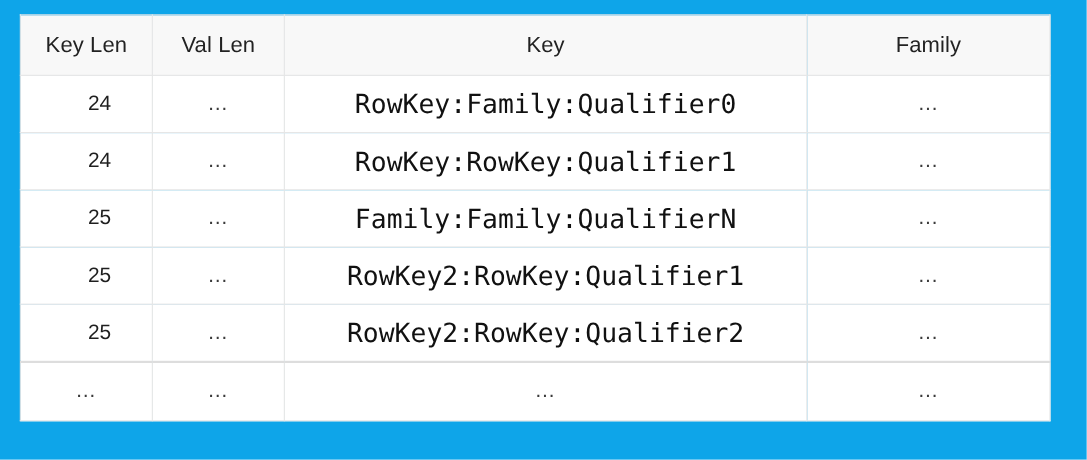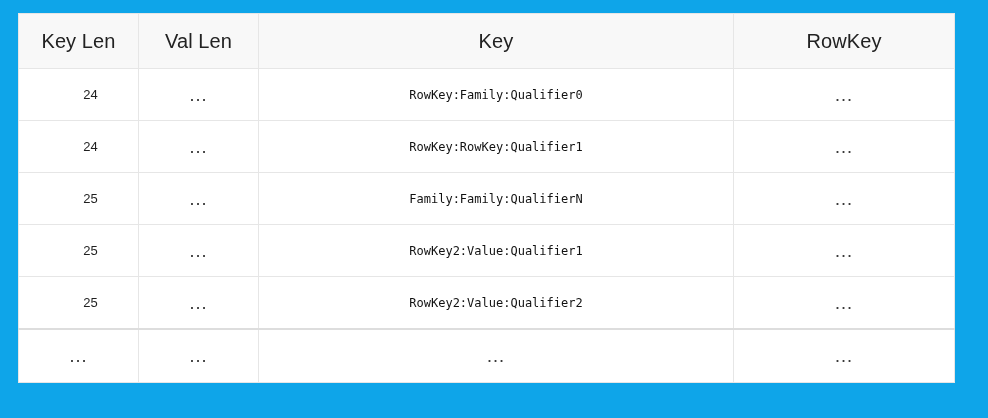--- a/index.html
+++ b/index.html
@@ -57,28 +57,28 @@
 
   .kv-table tbody td {
     background: #ffffff;
     height: 51px;
     font-size: 19px;
     font-weight: 400;
   }
 
   .kv-table tbody td.num {
     font-family: "Liberation Sans", sans-serif;
-    font-size: 13px;
+    font-size: 19px;
     color: #1f1f1f;
     padding-left: 24px;
   }
 
   .kv-table tbody td.mono {
     font-family: "DejaVu Sans Mono", monospace;
-    font-size: 12px;
+    font-size: 24px;
     color: #111111;
     letter-spacing: 0px;
   }
 
   .kv-table tbody td.ell {
     font-family: "Liberation Sans", sans-serif;
     font-size: 19px;
     color: #3a3a3a;
     letter-spacing: 1px;
   }
@@ -99,21 +99,21 @@
       <col class="c-keylen">
       <col class="c-vallen">
       <col class="c-key">
       <col class="c-value">
     </colgroup>
     <thead>
       <tr>
         <th>Key Len</th>
         <th>Val Len</th>
         <th>Key</th>
-        <th>RowKey</th>
+        <th>Family</th>
       </tr>
     </thead>
     <tbody>
       <tr>
         <td class="num">24</td>
         <td class="ell">…</td>
         <td class="mono">RowKey:Family:Qualifier0</td>
         <td class="ell">…</td>
       </tr>
       <tr>
@@ -124,27 +124,27 @@
       </tr>
       <tr>
         <td class="num">25</td>
         <td class="ell">…</td>
         <td class="mono">Family:Family:QualifierN</td>
         <td class="ell">…</td>
       </tr>
       <tr>
         <td class="num">25</td>
         <td class="ell">…</td>
-        <td class="mono">RowKey2:Value:Qualifier1</td>
+        <td class="mono">RowKey2:RowKey:Qualifier1</td>
         <td class="ell">…</td>
       </tr>
       <tr>
         <td class="num">25</td>
         <td class="ell">…</td>
-        <td class="mono">RowKey2:Value:Qualifier2</td>
+        <td class="mono">RowKey2:RowKey:Qualifier2</td>
         <td class="ell">…</td>
       </tr>
       <tr class="more-row">
         <td class="ell">…</td>
         <td class="ell">…</td>
         <td class="ell">…</td>
         <td class="ell">…</td>
       </tr>
     </tbody>
   </table>

